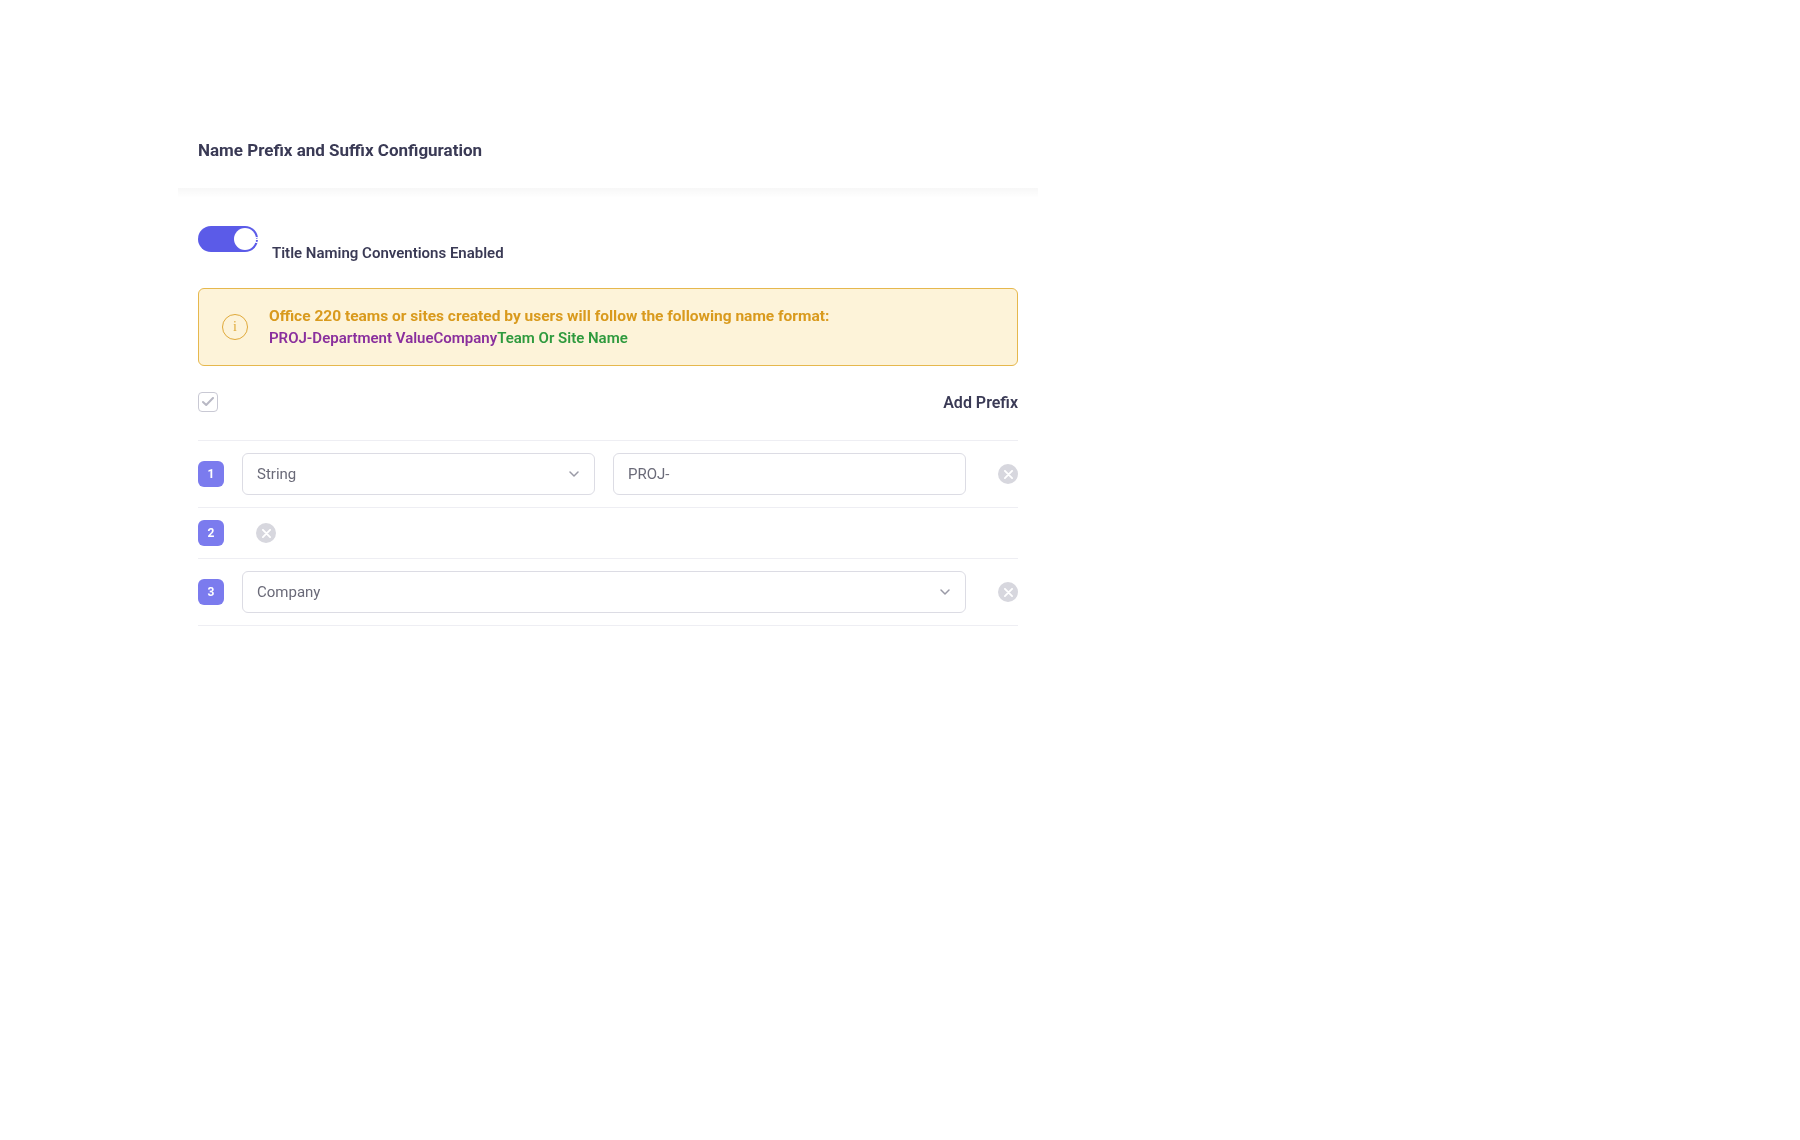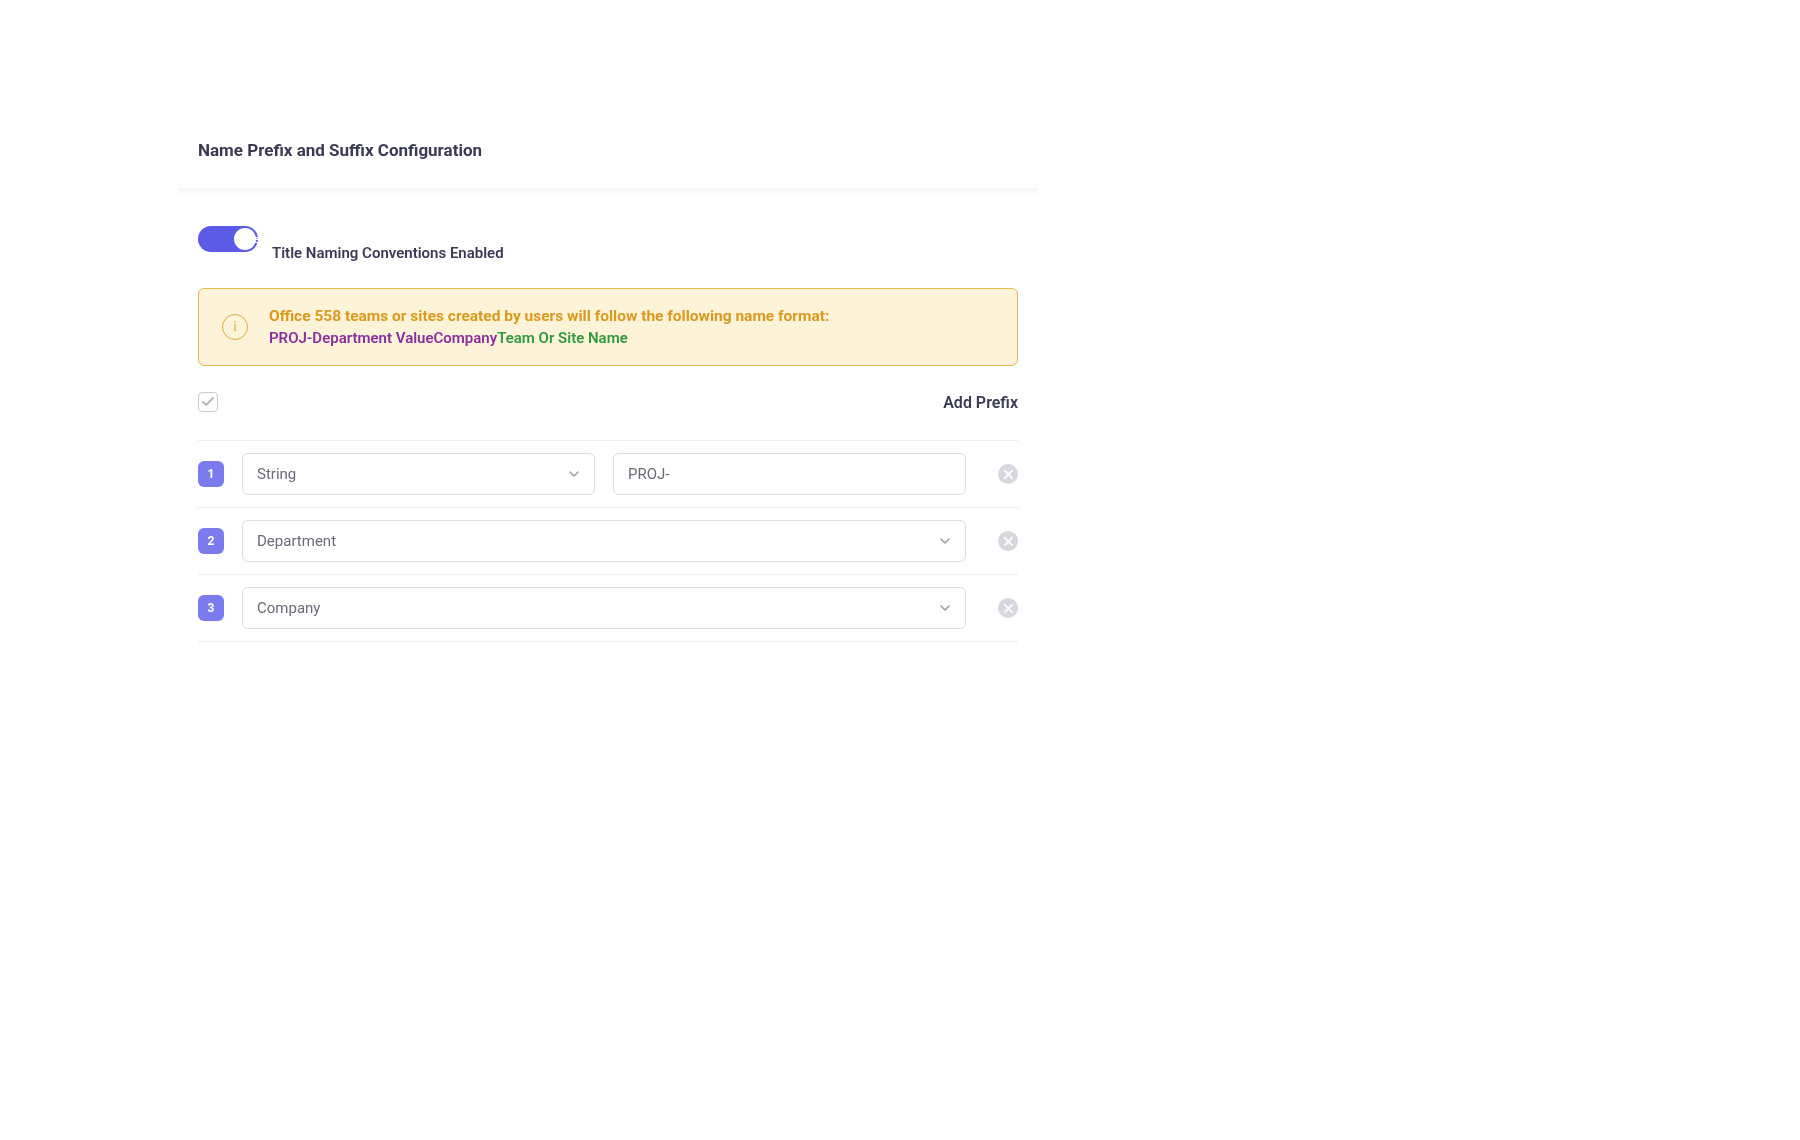--- a/index.html
+++ b/index.html
@@ -222,21 +222,21 @@
       <span class="toggle-knob"></span>
     </div>
     <div class="toggle-text">Title Naming Conventions Enabled</div>
   </div>
 
   <div class="info-banner">
     <div class="info-icon-wrap">
       <div class="info-icon">i</div>
     </div>
     <div class="info-content">
-      <div class="info-heading">Office 558 teams or sites created by users will follow the following name format:</div>
+      <div class="info-heading">Office 220 teams or sites created by users will follow the following name format:</div>
       <div class="info-format">
         <span class="fmt-purple">PROJ-</span><span class="fmt-purple">Department Value</span><span class="fmt-purple">Company</span><span class="fmt-green">Team Or Site Name</span>
       </div>
     </div>
   </div>
 
   <div class="checkbox-row">
     <div class="checkbox">
       <svg viewBox="0 0 12 10">
         <path d="M1 5 L4.2 8 L11 1" stroke="#b8b8c4" stroke-width="2" fill="none" stroke-linecap="round" stroke-linejoin="round"></path>
@@ -262,28 +262,20 @@
       </div>
       <div class="remove-btn">
         <svg viewBox="0 0 10 10">
           <path d="M1 1 L9 9 M9 1 L1 9" stroke="#ffffff" stroke-width="2" stroke-linecap="round"></path>
         </svg>
       </div>
     </div>
 
     <div class="prefix-row">
       <div class="num-badge">2</div>
-      <div class="field">
-        <span class="field-text">Department</span>
-        <span class="chevron">
-          <svg viewBox="0 0 12 12">
-              <path d="M2 4 L6 8 L10 4" stroke="#9a9aa6" stroke-width="1.5" fill="none" stroke-linecap="round" stroke-linejoin="round"></path>
-            </svg>
-        </span>
-      </div>
       <div class="remove-btn">
         <svg viewBox="0 0 10 10">
           <path d="M1 1 L9 9 M9 1 L1 9" stroke="#ffffff" stroke-width="2" stroke-linecap="round"></path>
         </svg>
       </div>
     </div>
 
     <div class="prefix-row">
       <div class="num-badge">3</div>
       <div class="field">

